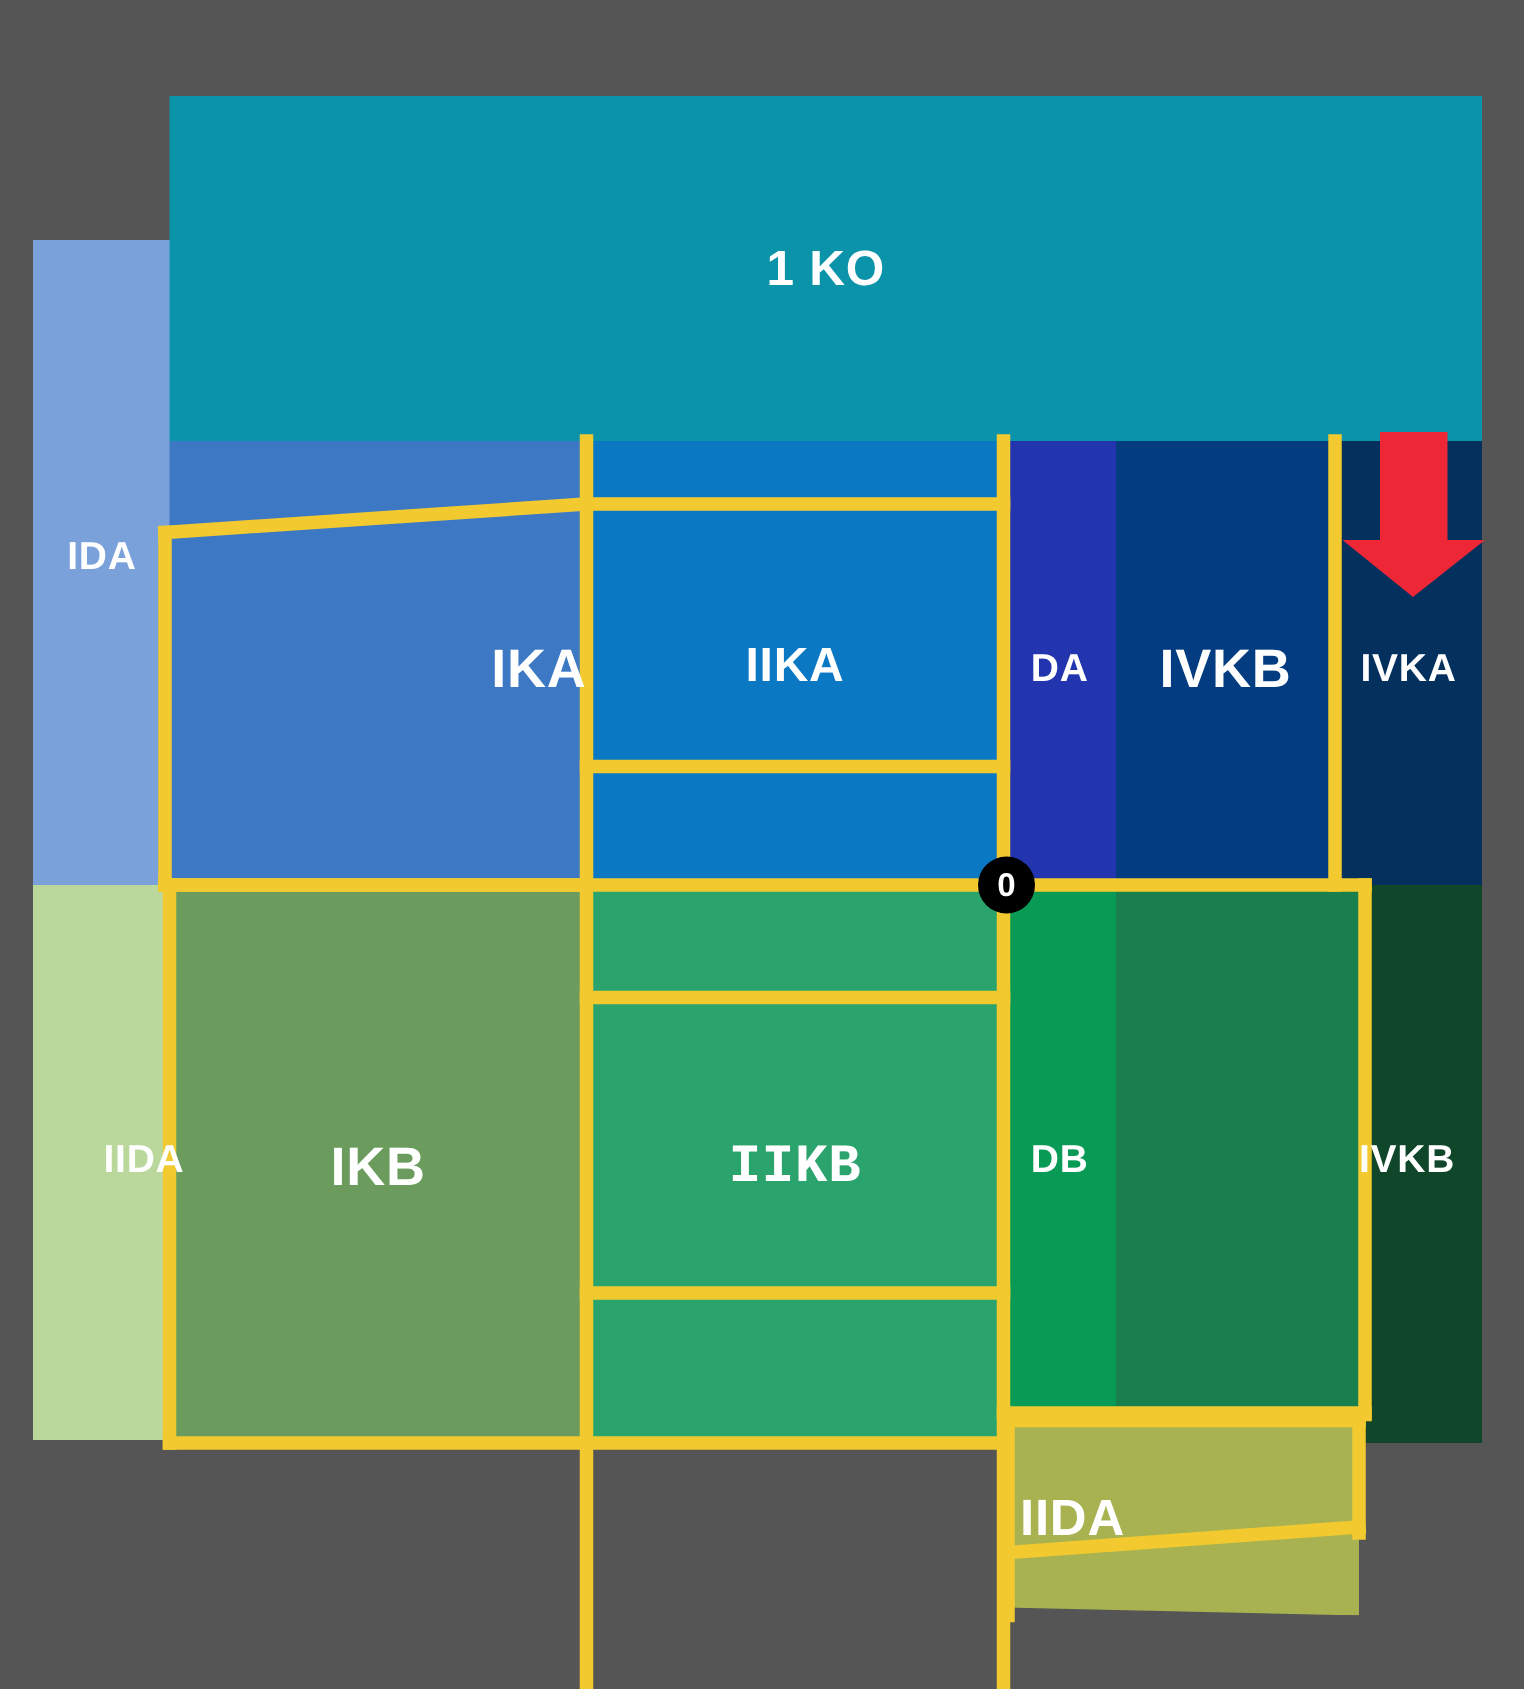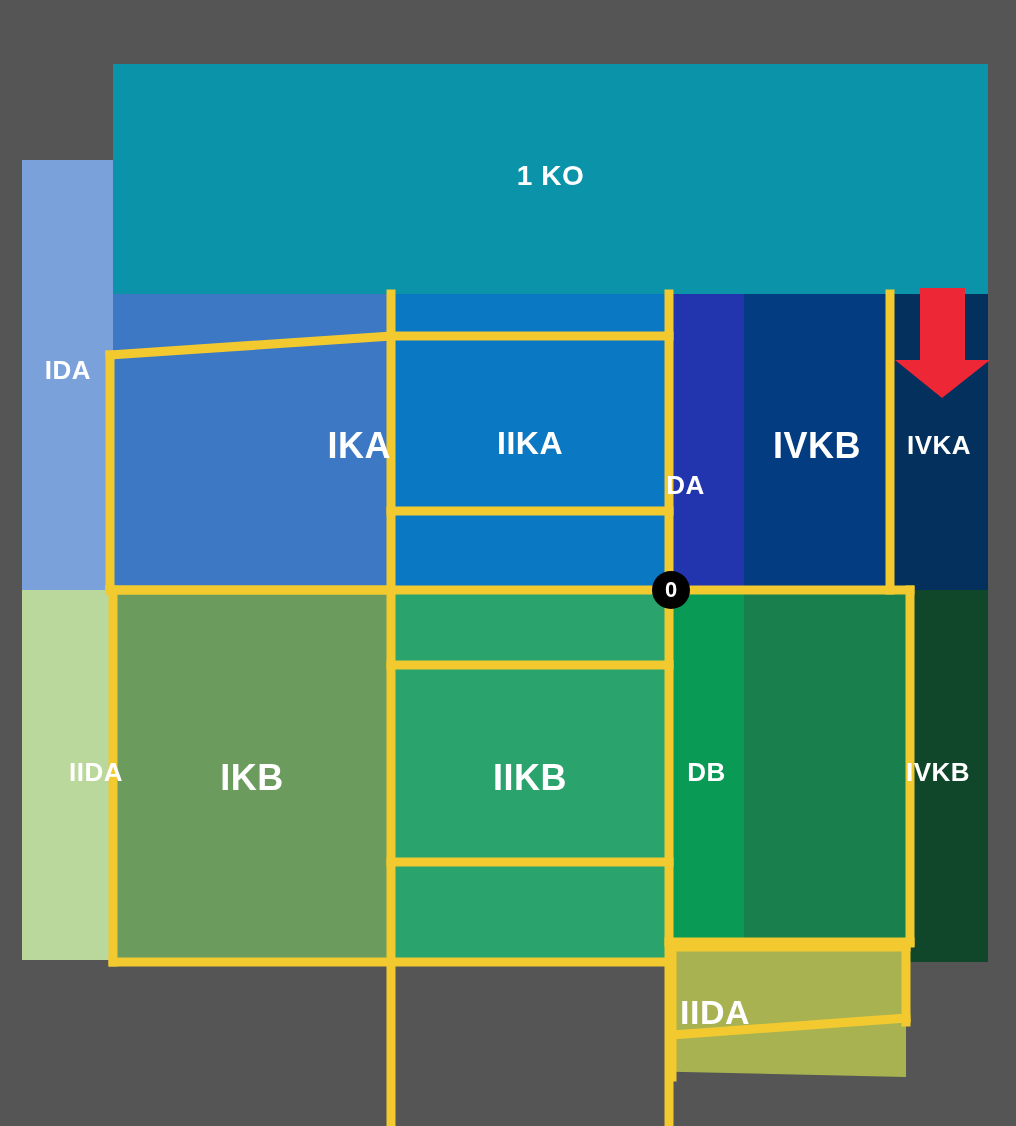--- a/index.html
+++ b/index.html
@@ -72,39 +72,39 @@
   <svg class="overlay" viewBox="0 0 1016 1126" xmlns="http://www.w3.org/2000/svg">
     <polygon points="920,288 965,288 965,360 990,360 942,398 895,360 920,360" fill="#EE2737"></polygon>
   </svg>
 
   <div style="position:absolute;left:652px;top:571px;width:38px;height:38px;
               border-radius:50%;background:#000000;display:flex;align-items:center;
               justify-content:center;">
     <span style="color:#ffffff;font-size:22px;font-weight:bold;font-family:'Liberation Sans',sans-serif;">0</span>
   </div>
 
-  <span class="lbl" style="left:113px;top:160px;width:875px;text-align:center;font-size:28px;">1 KO</span>
+  <span class="lbl" style="left:113px;top:160px;width:875px;text-align:center;font-size:33px;">1 KO</span>
 
   <span class="lbl" style="left:22px;top:355px;width:92px;text-align:center;font-size:26px;">IDA</span>
 
   <span class="lbl" style="left:22px;top:757px;width:92px;text-align:center;font-size:26px;margin-left:28px;">IIDA</span>
 
   <span class="lbl" style="left:113px;top:425px;width:278px;text-align:right;font-size:36px;">IKA</span>
 
   <span class="lbl" style="left:391px;top:425px;width:278px;text-align:center;font-size:32px;">IIKA</span>
 
-  <span class="lbl" style="left:648px;top:430px;width:75px;text-align:center;font-size:26px;margin-top:40px;">DA</span>
+  <span class="lbl" style="left:669px;top:430px;width:75px;text-align:center;font-size:26px;">DA</span>
 
   <span class="lbl" style="left:744px;top:425px;width:146px;text-align:center;font-size:36px;">IVKB</span>
 
   <span class="lbl" style="left:890px;top:430px;width:98px;text-align:center;font-size:26px;">IVKA</span>
 
   <span class="lbl" style="left:113px;top:757px;width:278px;text-align:center;font-size:36px;">IKB</span>
 
-  <span class="lbl" style="left:391px;top:757px;width:278px;text-align:center;font-size:36px;">IIKB</span>
+  <span class="lbl" style="left:391px;top:757px;width:278px;text-align:center;font-size:36px;font-family:Liberation Mono, monospace;">IIKB</span>
 
   <span class="lbl" style="left:669px;top:757px;width:75px;text-align:center;font-size:26px;">DB</span>
 
 
   <span class="lbl" style="left:906px;top:757px;width:88px;text-align:left;font-size:26px;">IVKB</span>
 
   <span class="lbl" style="left:680px;top:993px;font-size:34px;">IIDA</span>
 
 </div>
 

